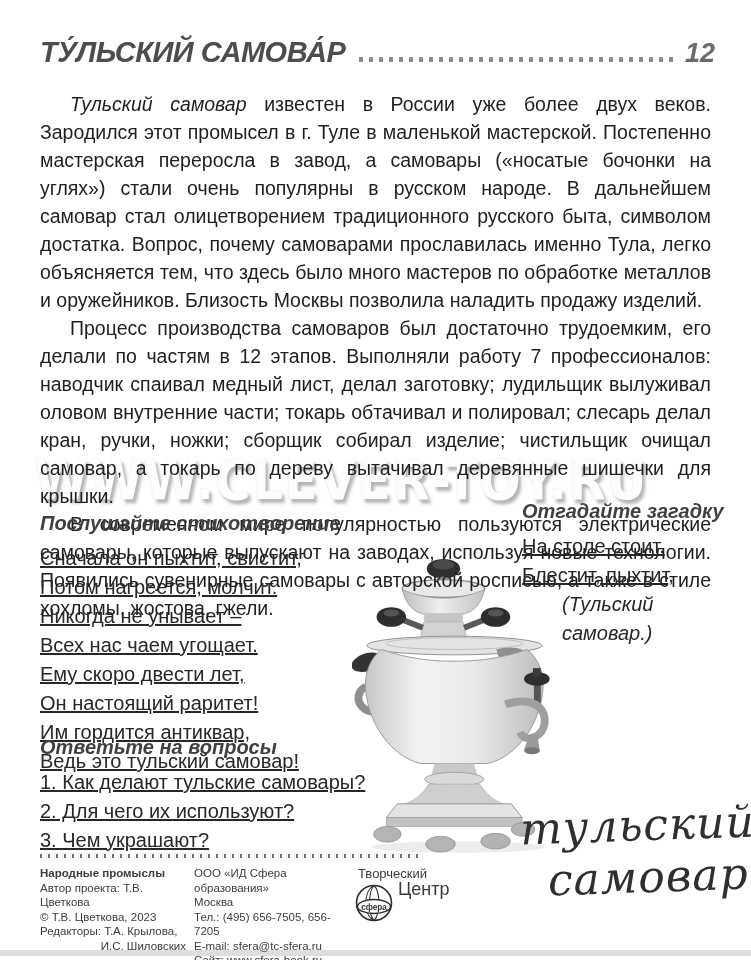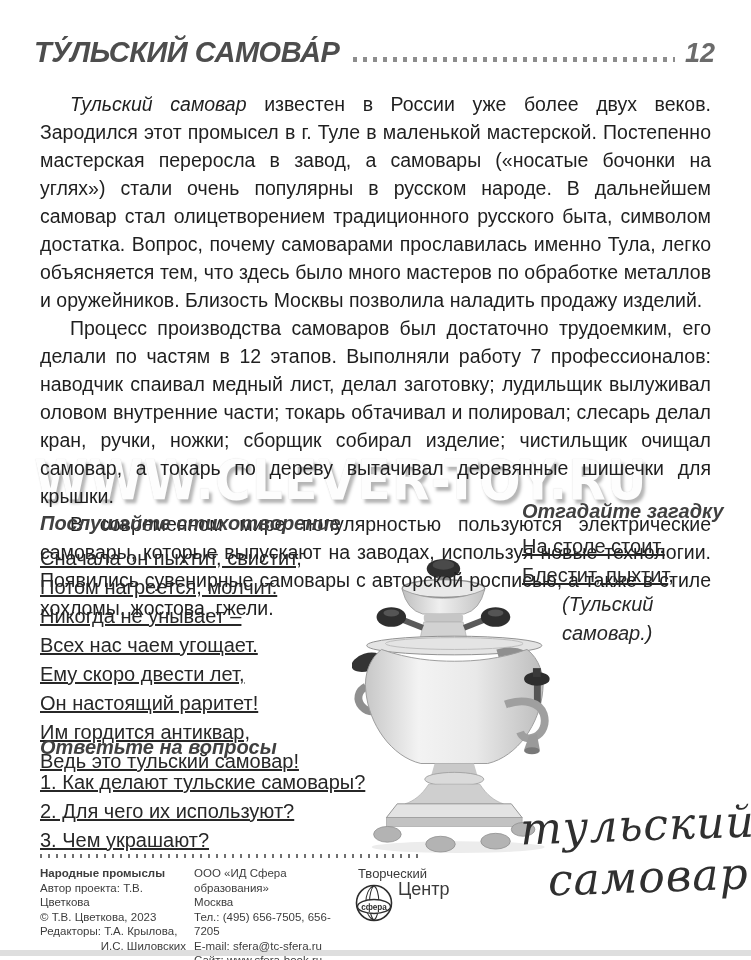--- a/index.html
+++ b/index.html
@@ -1,20 +1,20 @@
 <!DOCTYPE html>
 <html><head>
 <meta charset="utf-8">
 <style>
   html,body{margin:0;padding:0;}
   body{width:751px;height:960px;background:#ffffff;font-family:"Liberation Sans",sans-serif;overflow:hidden;}
   .page{position:relative;width:751px;height:960px;background:#fff;}
 
   
-  .header-row{position:absolute;top:36px;left:34px;right:36px;display:flex;align-items:flex-end;text-align:right;}
+  .header-row{position:absolute;top:36px;left:40px;right:36px;display:flex;align-items:flex-end;text-align:right;}
   .doc-title{font-size:29px;font-weight:bold;font-style:italic;color:#4d4d4d;letter-spacing:-0.5px;white-space:nowrap;}
   .dot-leader{flex:1;height:5px;margin:0 10px 7px 14px;background:repeating-linear-gradient(90deg,#8d8d8d 0 4px,transparent 4px 10px);}
   .page-num{font-size:27px;font-weight:bold;font-style:italic;color:#6b6b6b;}
 
   
   .article{position:absolute;top:90px;left:40px;width:671px;z-index:2;}
   .article p{margin:0;font-size:19.5px;line-height:28px;color:#1f1f1f;text-align:justify;text-indent:30px;}
   .article .lead{font-style:italic;}
 
   

